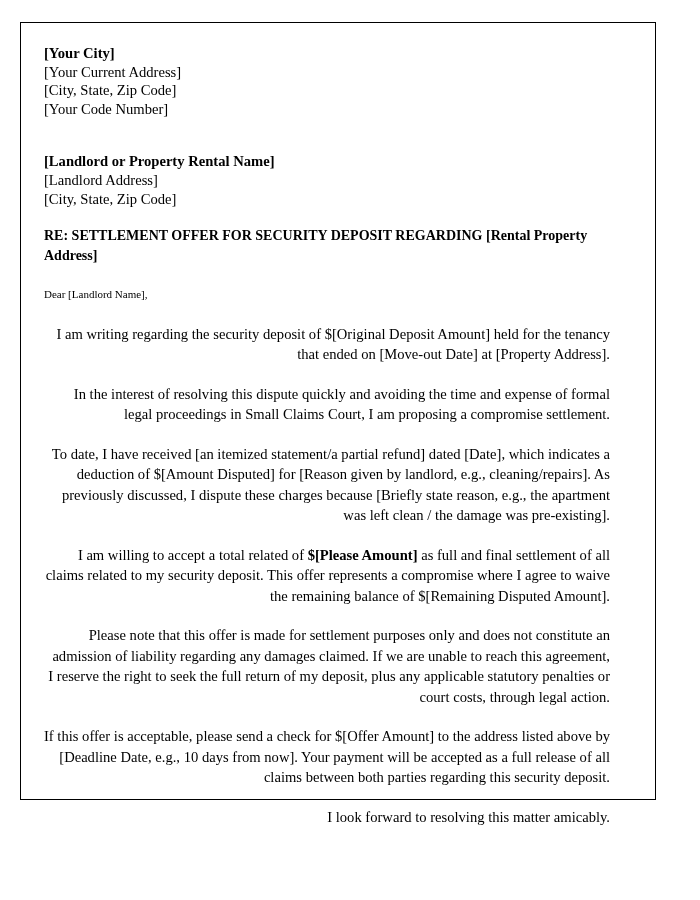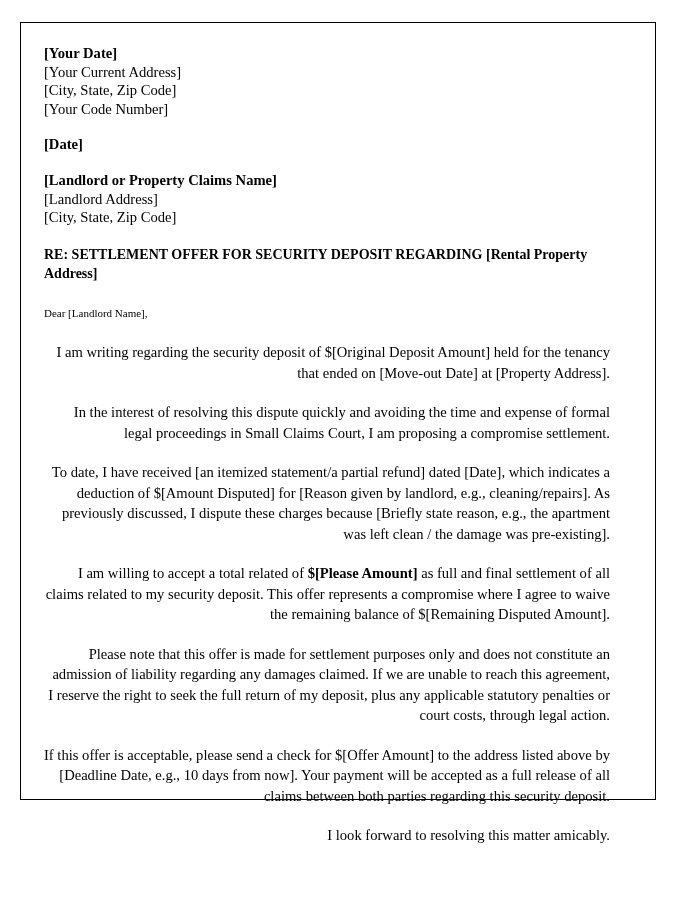--- a/index.html
+++ b/index.html
@@ -70,34 +70,33 @@
 </style>
 </head>
 <body>
 
 <div class="page">
   <div class="page-frame"></div>
 
   <div class="content">
 
     <div class="addr-block">
-      <div class="line bold">[Your Date]</div>
+      <div class="line bold">[Your City]</div>
       <div class="line">[Your Current Address]</div>
       <div class="line">[City, State, Zip Code]</div>
       <div class="line">[Your Code Number]</div>
     </div>
 
     <div class="gap-sm"></div>
 
-    <div class="line bold">[Date]</div>
 
     <div class="gap-sm"></div>
 
     <div class="addr-block">
-      <div class="line bold">[Landlord or Property Claims Name]</div>
+      <div class="line bold">[Landlord or Property Rental Name]</div>
       <div class="line">[Landlord Address]</div>
       <div class="line">[City, State, Zip Code]</div>
     </div>
 
     <div class="gap-md"></div>
 
     <div class="subject">RE: SETTLEMENT OFFER FOR SECURITY DEPOSIT REGARDING [Rental Property Address]</div>
 
     <div class="salutation">Dear [Landlord Name],</div>
 

